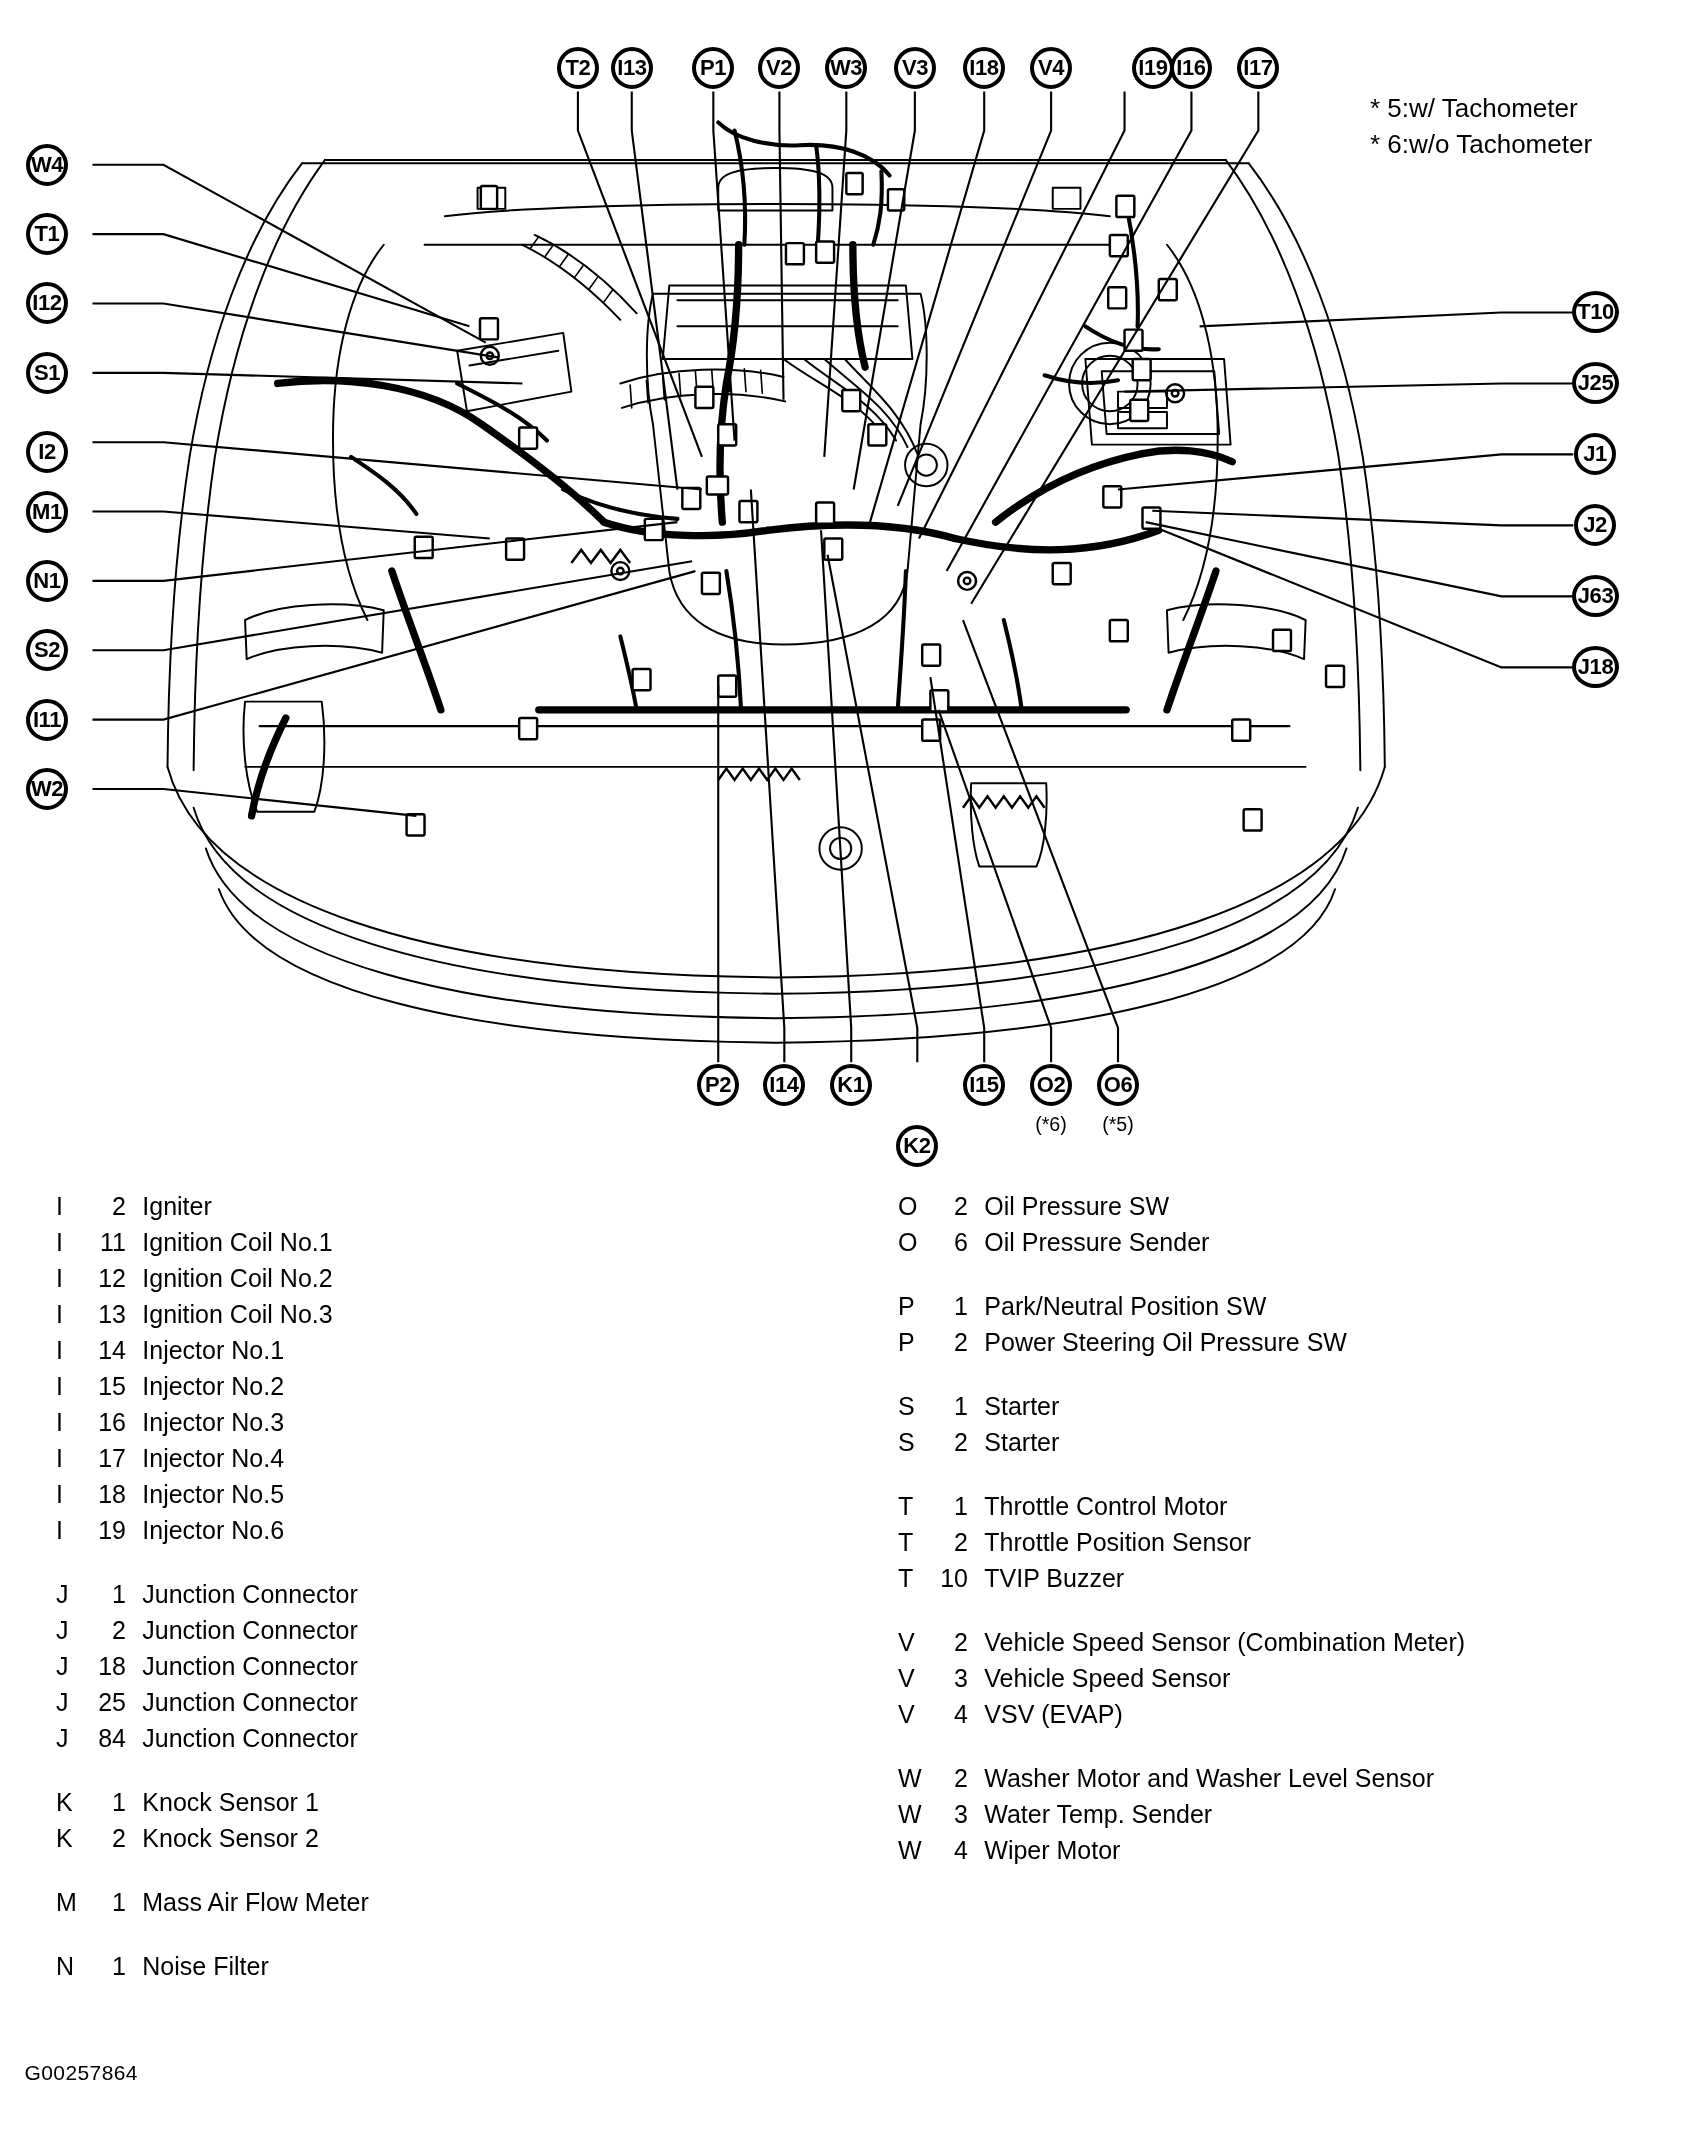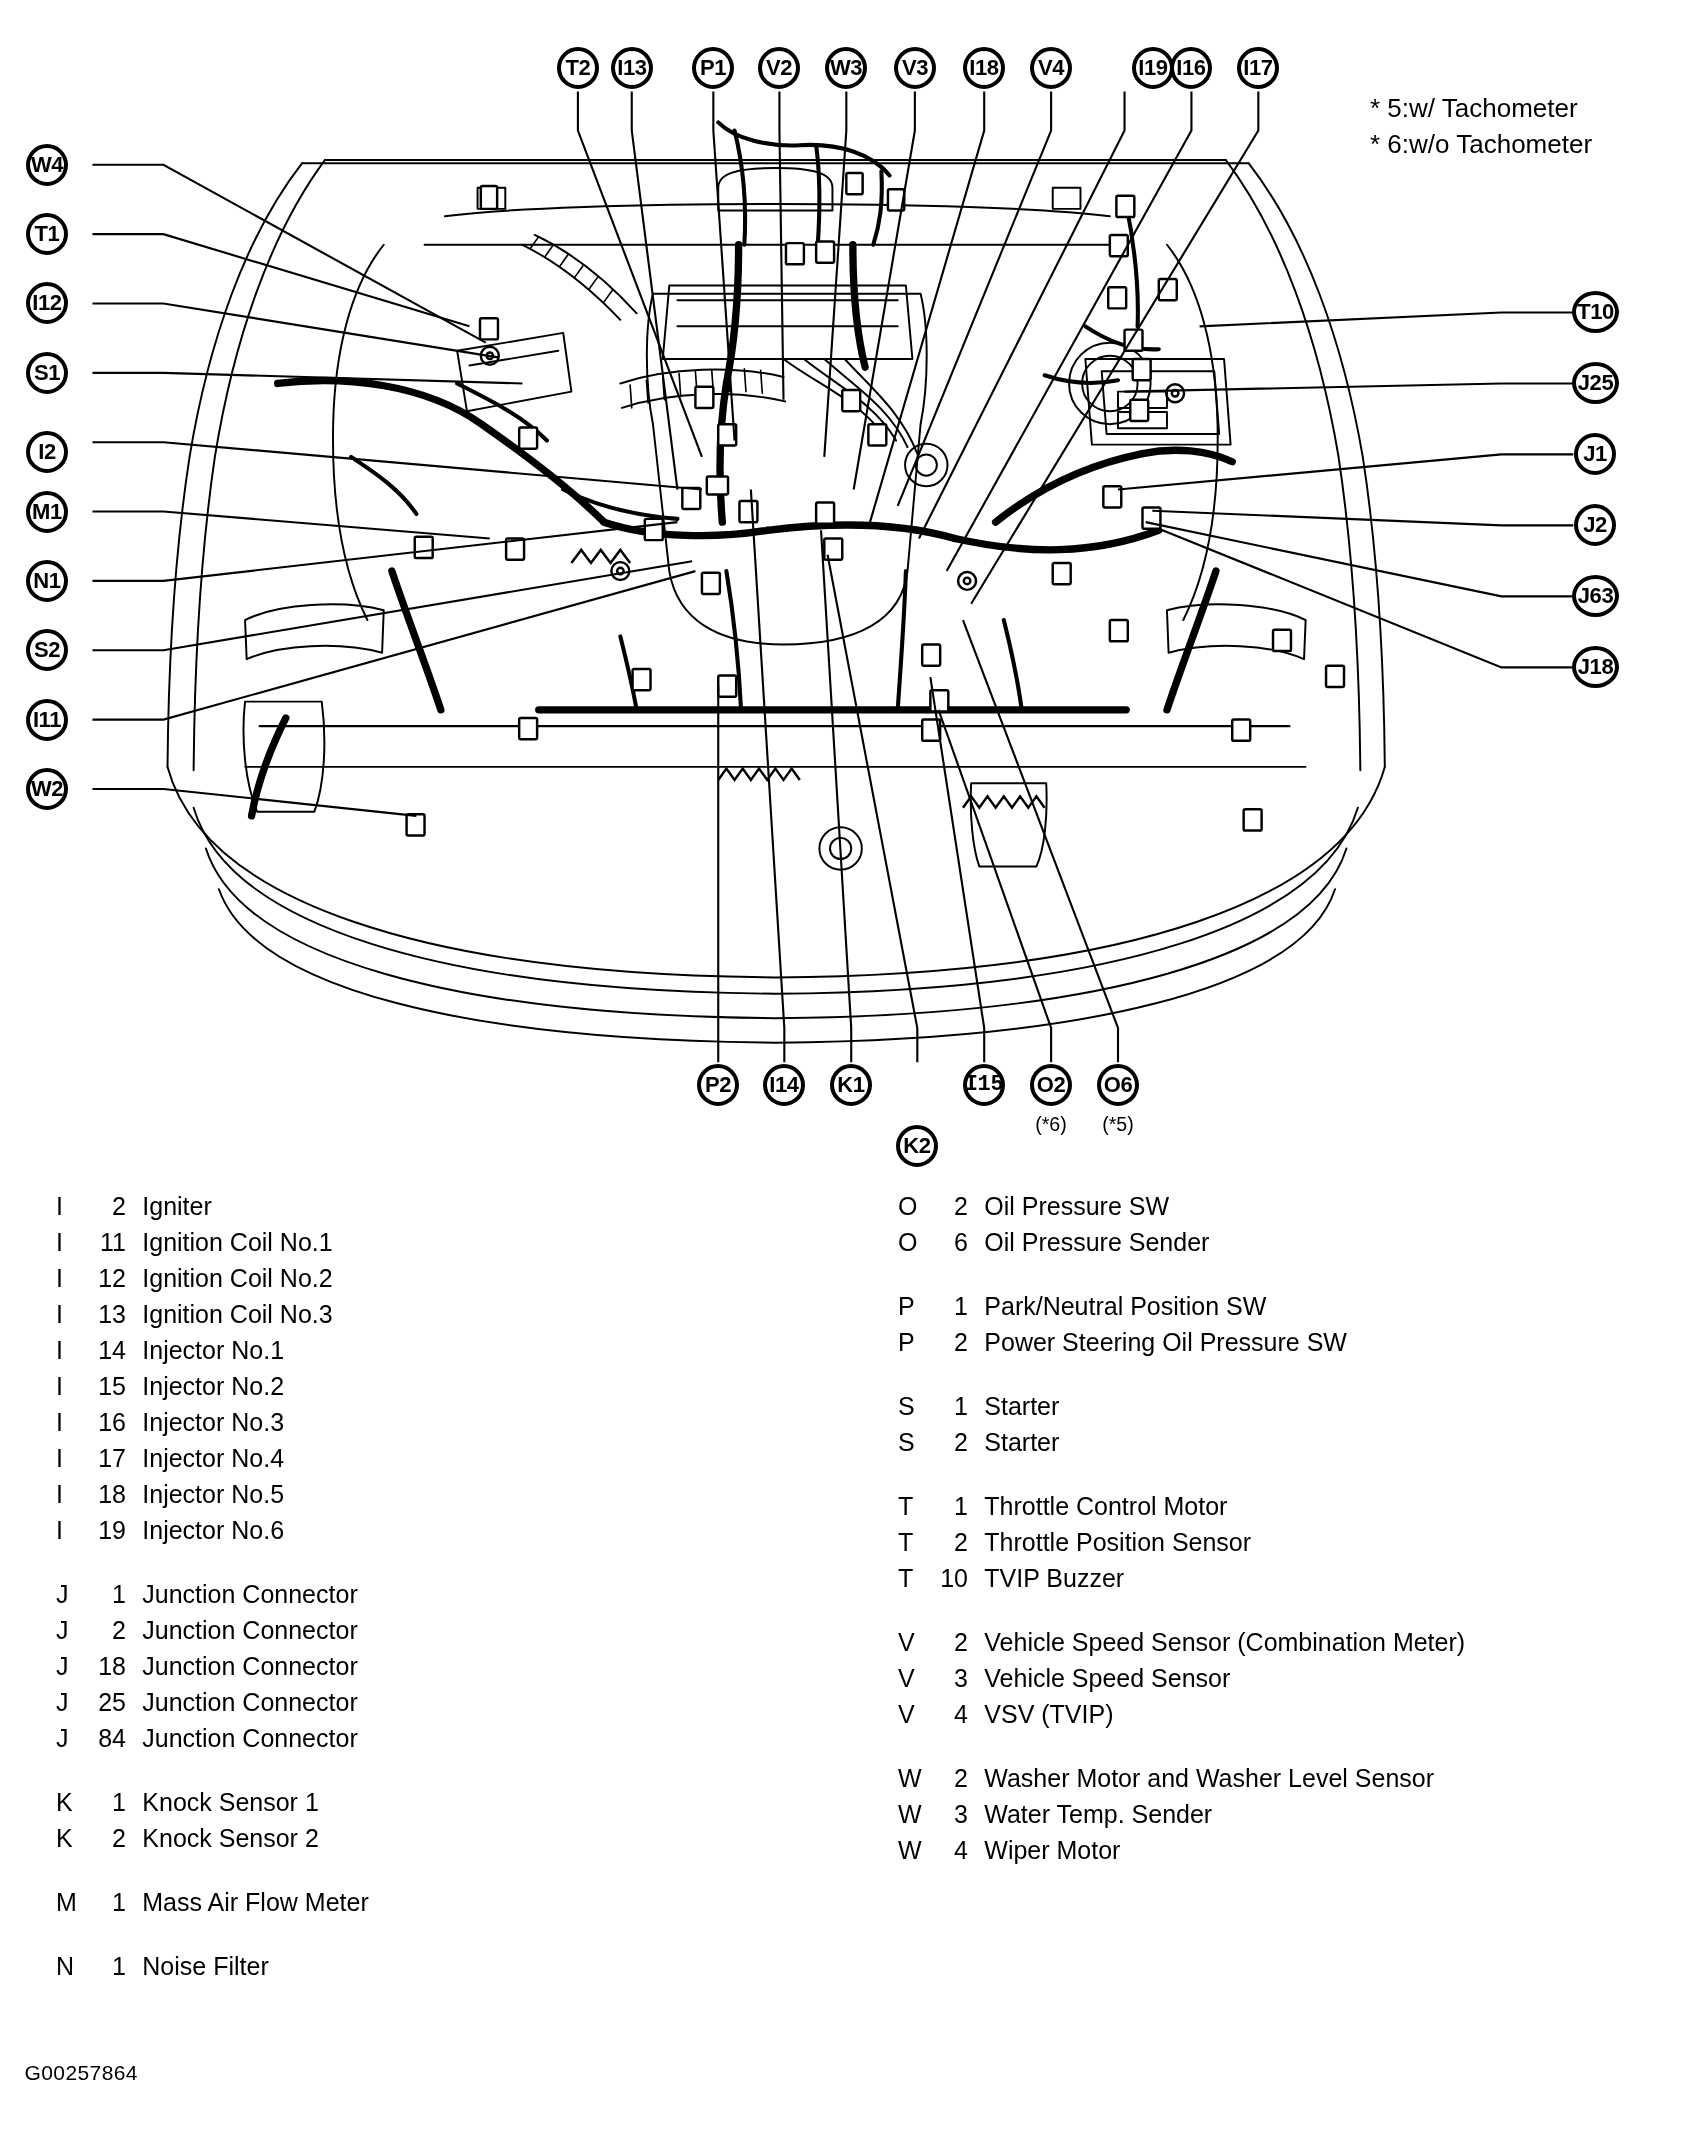--- a/index.html
+++ b/index.html
@@ -454,21 +454,21 @@
     </div>
   <div class="callout" style="left:763px;  top:1064px;">
       <span>I14</span>
     </div>
   <div class="callout" style="left:830px; top:1064px;">
       <span>K1</span>
     </div>
   <div class="callout" style="left:896px; top:1125px;">
       <span>K2</span>
     </div>
-  <div class="callout" style="left:963px; top:1064px;font-family:Liberation Mono, monospace;">
+  <div class="callout" style="left:963px; top:1064px;">
       <span>I15</span>
     </div>
   <div class="callout" style="left:1030px; top:1064px;">
       <span>O2</span>
     </div>
   <div class="callout" style="left:1097px; top:1064px;">
       <span>O6</span>
     </div>
 
   <div class="sub-note" style="left:1030px; top:1113px; width:42px; text-align:center;">(*6)</div>
@@ -643,21 +643,21 @@
             <span class="lg-desc">Vehicle Speed Sensor (Combination Meter)</span>
           </div>
           <div class="legend-row">
             <span class="lg-letter">V</span>
             <span class="lg-num">3</span>
             <span class="lg-desc">Vehicle Speed Sensor</span>
           </div>
           <div class="legend-row">
             <span class="lg-letter">V</span>
             <span class="lg-num">4</span>
-            <span class="lg-desc">VSV (TVIP)</span>
+            <span class="lg-desc">VSV (EVAP)</span>
           </div>
         </div>
         <div class="legend-group">
           <div class="legend-row">
             <span class="lg-letter">W</span>
             <span class="lg-num">2</span>
             <span class="lg-desc">Washer Motor and Washer Level Sensor</span>
           </div>
           <div class="legend-row">
             <span class="lg-letter">W</span>

